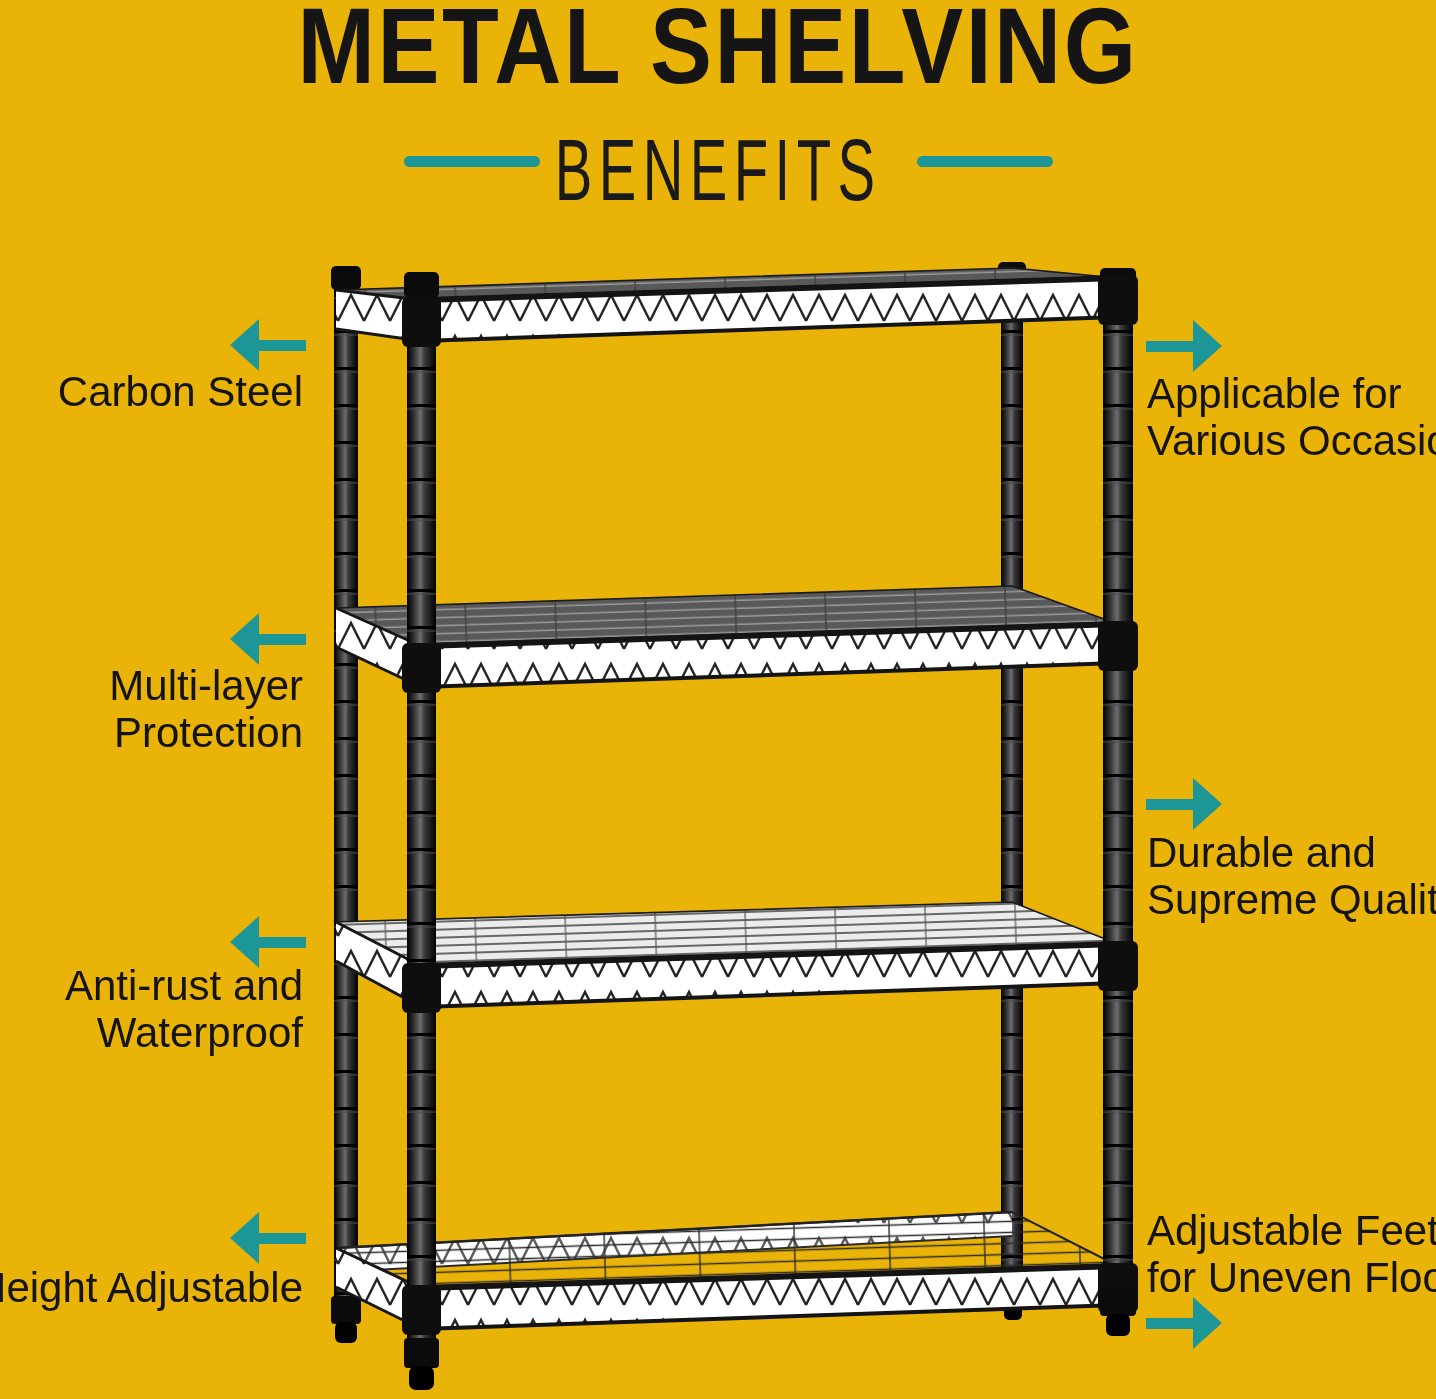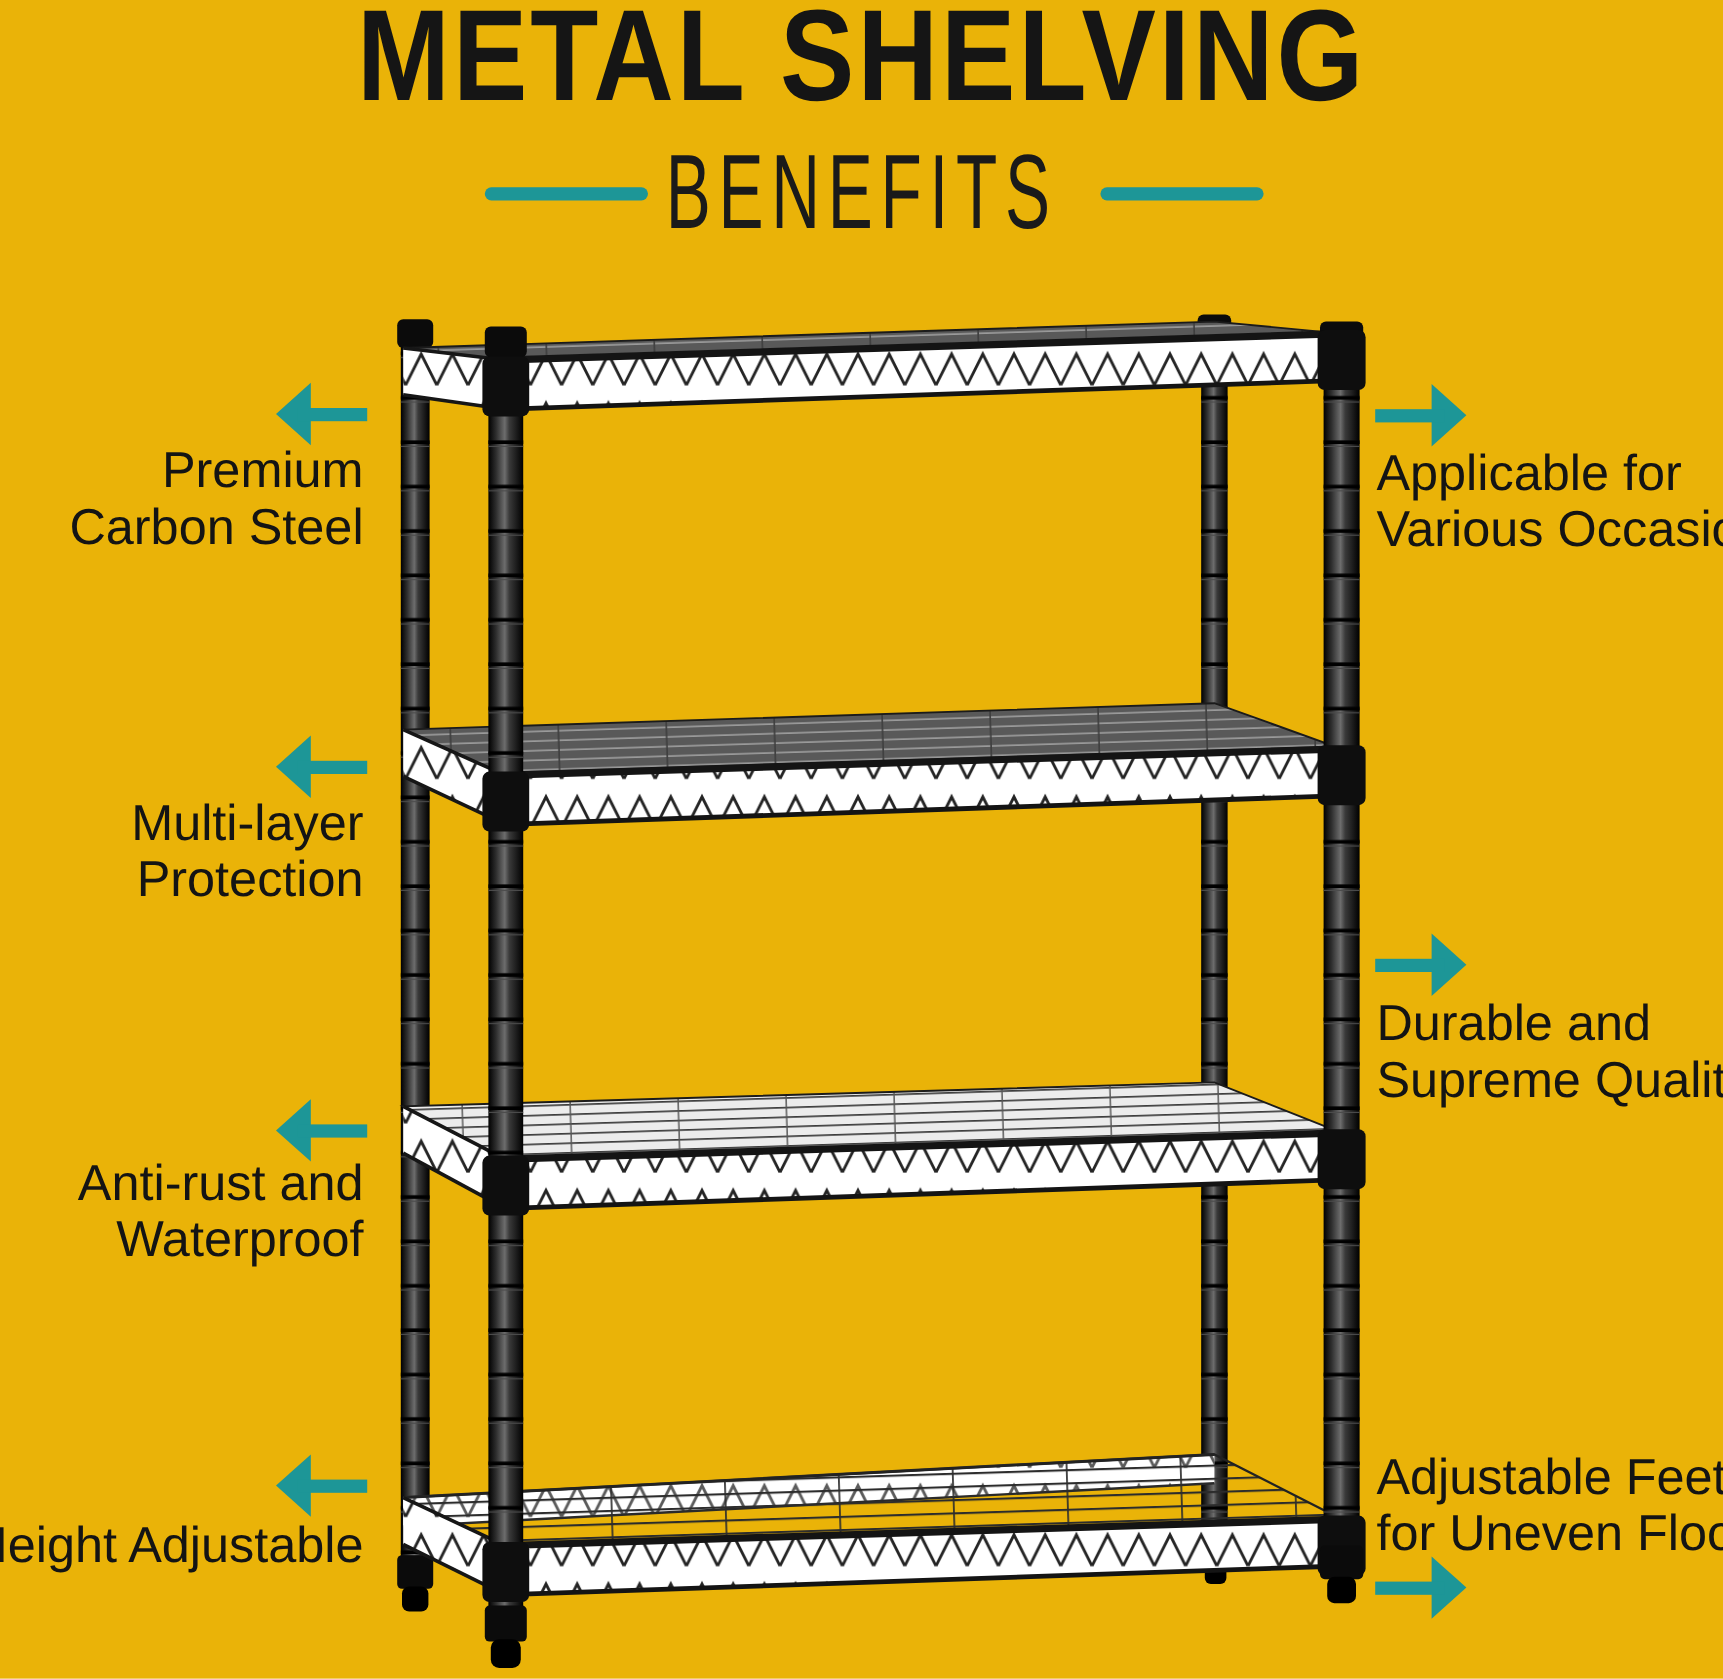--- a/index.html
+++ b/index.html
@@ -17,21 +17,21 @@
   }
   
   .title{
     position:absolute;top:-10px;left:0;right:0;margin:0;
     text-align:center;
     font-size:108px;line-height:112px;font-weight:bold;
     letter-spacing:3px;color:#151515;white-space:nowrap;
   }
   .title .squeeze{display:inline-block;transform:scaleX(.86);transform-origin:center;}
   .subtitle{
-    position:absolute;top:114px;left:0;right:0;margin:0;
+    position:absolute;top:114px;left:0;right:0;margin:10px;
     text-align:center;
     font-size:88px;line-height:92px;font-weight:400;
     letter-spacing:10px;color:#1a1a1a;white-space:nowrap;
   }
   .subtitle .squeeze{display:inline-block;transform:scaleX(.64);transform-origin:center;}
   .dash{
     position:absolute;top:156px;width:136px;height:11px;
     border-radius:6px;background:var(--teal);
   }
   .dash.l{left:404px}
@@ -90,21 +90,20 @@
   <div class="arrow dirR" style="left:1146px;top:778px">
       <span class="head"></span>
       <span class="shaft"></span>
     </div>
   <div class="arrow dirR" style="left:1146px;top:1297px">
       <span class="head"></span>
       <span class="shaft"></span>
     </div>
 
   <div class="blabel colL" style="top:368px">
-    <div>Premium</div>
     <div>Carbon Steel</div>
   </div>
   <div class="blabel colL" style="top:962px">
     <div>Anti-rust and</div>
     <div>Waterproof</div>
   </div>
   <div class="blabel colL" style="top:662px">
     <div>Multi-layer</div>
     <div>Protection</div>
   </div>

